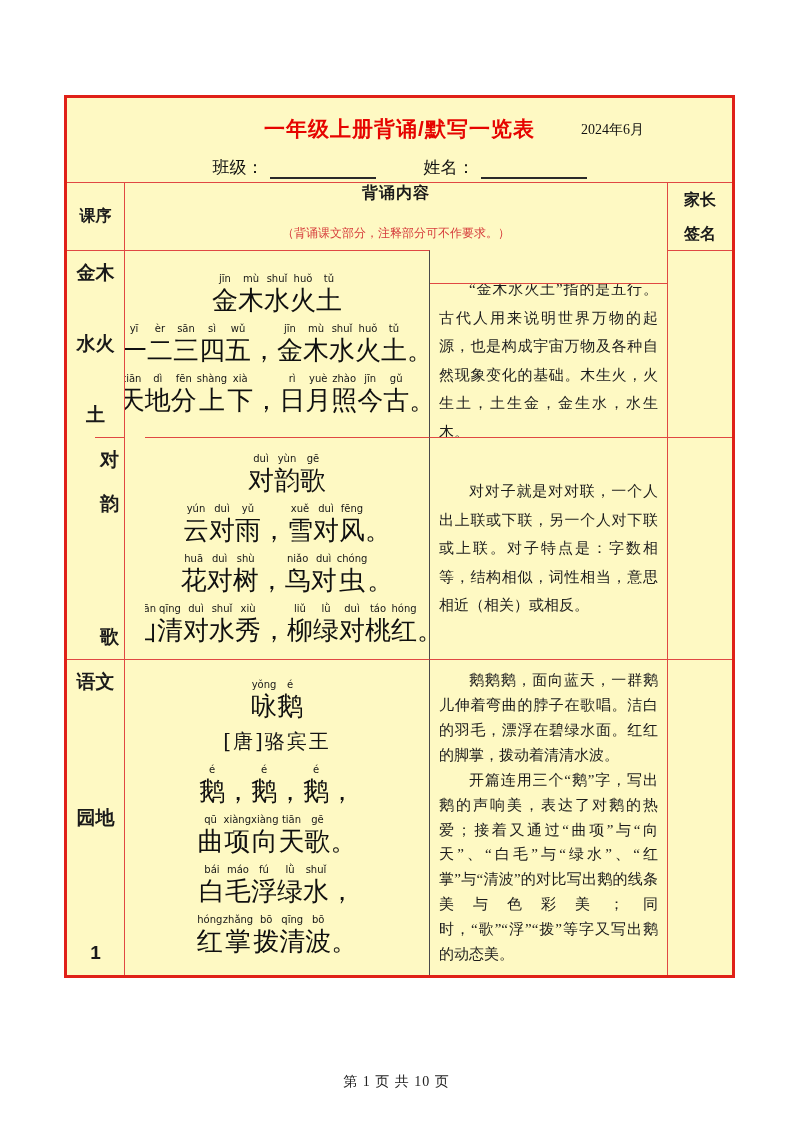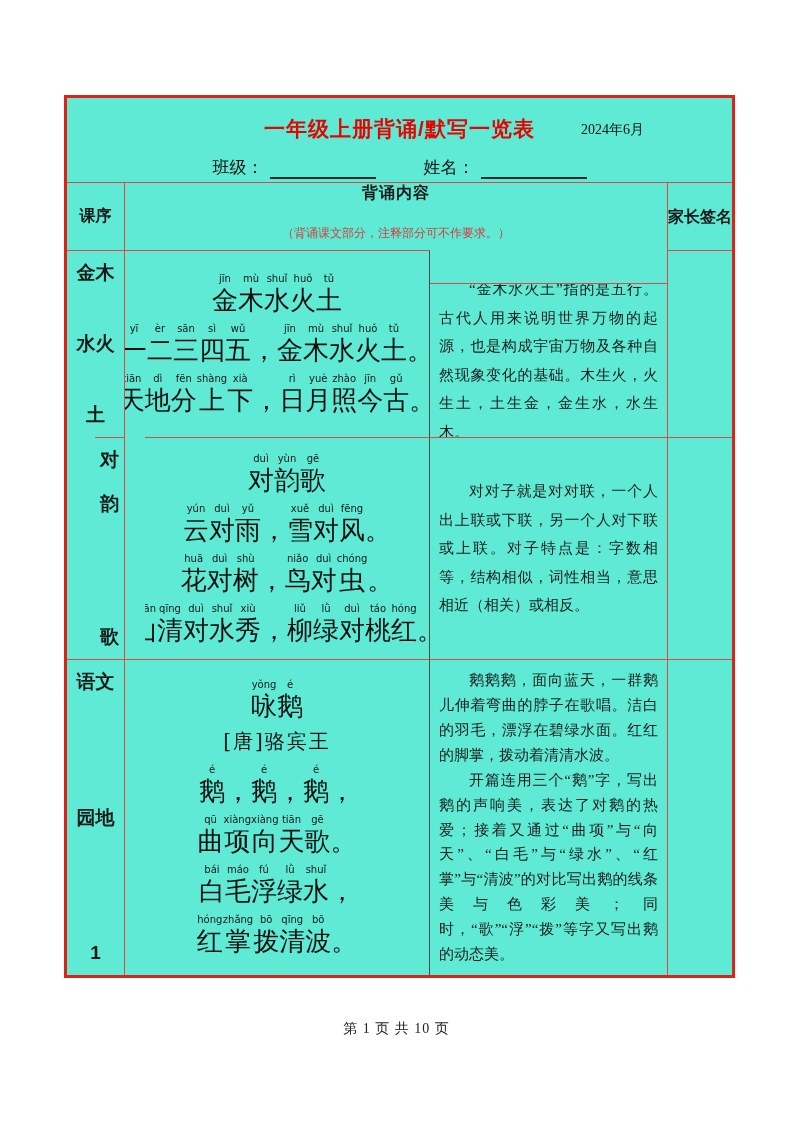--- a/index.html
+++ b/index.html
@@ -17,21 +17,21 @@
     font-family:"Liberation Sans",sans-serif;color:var(--ink);
   }
   .sheet{position:absolute;inset:0;}
 
   .table-frame{
     position:absolute;left:64px;top:95px;width:671px;height:883px;
     border:3px solid var(--outer-red);
     display:grid;
     grid-template-columns:58px 305px 237px 65px;
     grid-template-rows:84px 68px 187px 222px 1fr;
-    background:#5eead4;
+    background:#fef9c3;
   }
   .cell{min-width:0;min-height:0;}
 
   
   .title-block{grid-column:1/5;grid-row:1;position:relative;}
   .title-line{text-align:center;padding-top:17px;}
   .doc-title{
     color:var(--title-red);font-weight:bold;font-size:21px;letter-spacing:1px;
     font-family:"Liberation Sans",sans-serif;
   }
@@ -61,21 +61,21 @@
     text-align:center;
   }
   .h-content-title{font-weight:bold;font-size:16px;letter-spacing:1px;}
   .h-content-note{
     margin-top:21px;color:var(--note-red);font-size:12px;
     font-family:"DejaVu Serif",serif;
   }
   .h-parent{
     grid-column:4;grid-row:2;
     border-top:1px solid var(--line-red);border-left:1px solid var(--line-red);
-    display:flex;justify-content:center;align-items:center;
+    display:flex;flex-direction:column;justify-content:center;align-items:center;
     font-weight:bold;font-size:16px;line-height:2.1;
   }
 
   
   .lesson-cell{
     border-top:1px solid var(--line-red);border-right:1px solid var(--line-red);
     display:flex;flex-direction:column;justify-content:space-between;align-items:center;
     font-weight:bold;font-size:19px;line-height:2.3;text-align:center;
   }
   .poem-cell{
@@ -107,21 +107,21 @@
     font-size:26px;line-height:31px;color:#101010;
     font-family:"DejaVu Serif",serif;
   }
   .poem-author{
     margin:3px 0 5px;font-size:20px;color:#151515;
     font-family:"DejaVu Serif",serif;letter-spacing:2px;
   }
 
   
   .footer{
-    position:absolute;top:1020px;left:0;width:100%;text-align:center;
+    position:absolute;top:1073px;left:0;width:100%;text-align:center;
     font-family:"Liberation Serif",serif;font-size:14px;color:#222;letter-spacing:1px;
   }
 </style>
 </head>
 <body>
 
 <div class="sheet">
   <div class="table-frame" id="grid">
 
     <div class="cell title-block">

